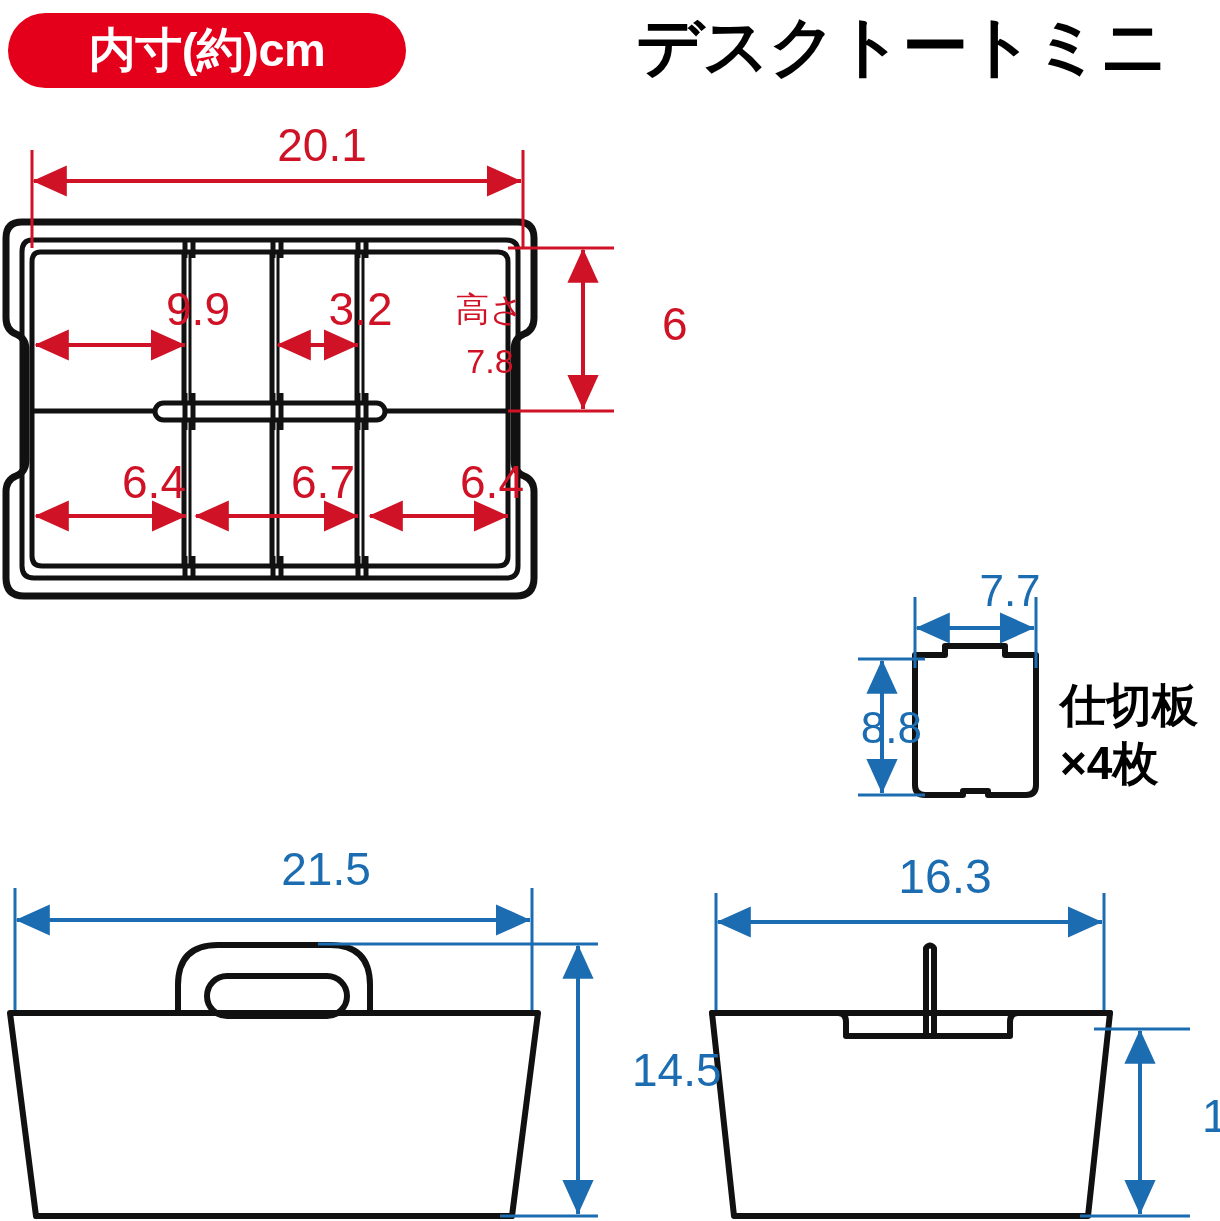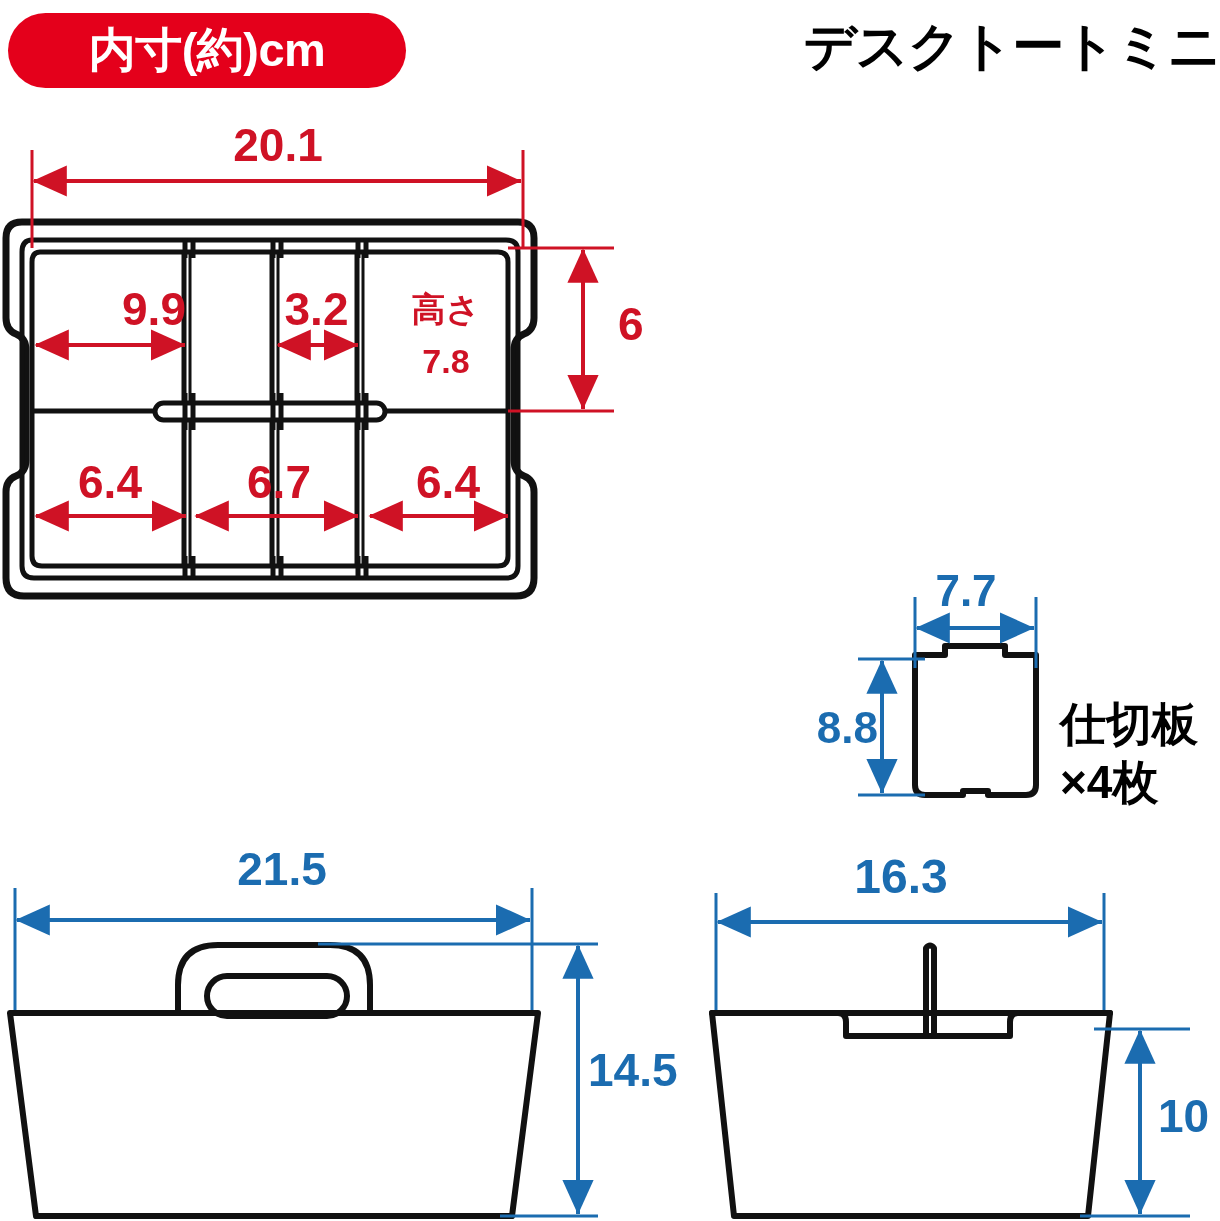--- a/index.html
+++ b/index.html
@@ -29,53 +29,54 @@
     left:8px;top:722px;width:388px;height:72px;
     background:#1B6CB0;border-radius:36px;
     font-size:45px;
   }
 
   
   #title{
     position:absolute;left:636px;top:6px;width:584px;
     color:#000000;
     font-weight:700;
-    font-size:52px;
+    font-size:66px;
     line-height:80px;
-    text-align:right;
+    text-align:left;
     letter-spacing:-1px;
   }
   #title .line1{display:block;}
   #title .line2{display:block;}
 
   
   .dim{
     position:absolute;
-    font-weight:700;
+    font-weight:400;
     white-space:nowrap;
     line-height:1.05;
+    padding-left:44px;
   }
   .dim.red{color:#CF1225;}
   .dim.blue{color:#1B6CB0;}
 
   
   #lbl-201{left:0;top:121px;width:556px;text-align:center;font-size:46px;}
   #lbl-99 {left:40px;top:285px;width:228px;text-align:center;font-size:46px;}
   #lbl-32 {left:278px;top:285px;width:77px;text-align:center;font-size:46px;}
   #lbl-takasa{left:372px;top:283px;width:148px;text-align:center;font-size:34px;line-height:52px;}
   #lbl-6  {left:618px;top:300px;width:44px;text-align:left;font-size:46px;}
   #lbl-64a{left:36px;top:458px;width:148px;text-align:center;font-size:46px;}
   #lbl-67 {left:200px;top:458px;width:158px;text-align:center;font-size:46px;}
   #lbl-64b{left:372px;top:458px;width:152px;text-align:center;font-size:46px;}
 
   
   #lbl-77 {left:900px;top:568px;width:132px;text-align:center;font-size:44px;}
   #lbl-88 {left:786px;top:705px;width:92px;text-align:right;font-size:44px;}
   #lbl-shikiri{
-    position:absolute;left:1060px;top:695px;width:160px;
+    position:absolute;left:1060px;top:676px;width:160px;
     color:#000;font-weight:700;font-size:46px;line-height:58px;text-align:left;
     white-space:nowrap;
   }
   #lbl-shikiri span{display:block;}
 
   
   #lbl-215 {left:12px;top:845px;width:540px;text-align:center;font-size:46px;}
   #lbl-145 {left:588px;top:1046px;width:110px;text-align:left;font-size:46px;}
   #lbl-163 {left:712px;top:852px;width:378px;text-align:center;font-size:48px;}
   #lbl-10  {left:1158px;top:1092px;width:62px;text-align:left;font-size:46px;}

